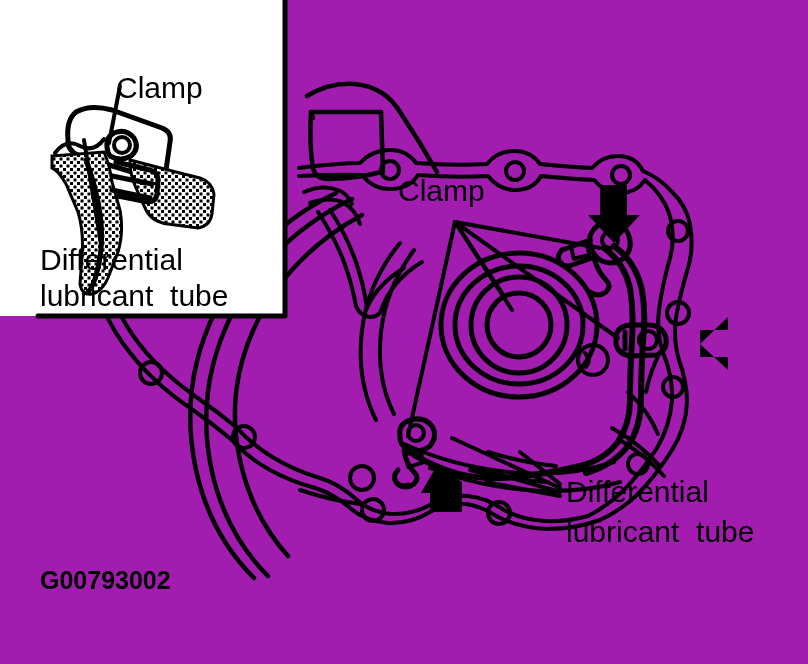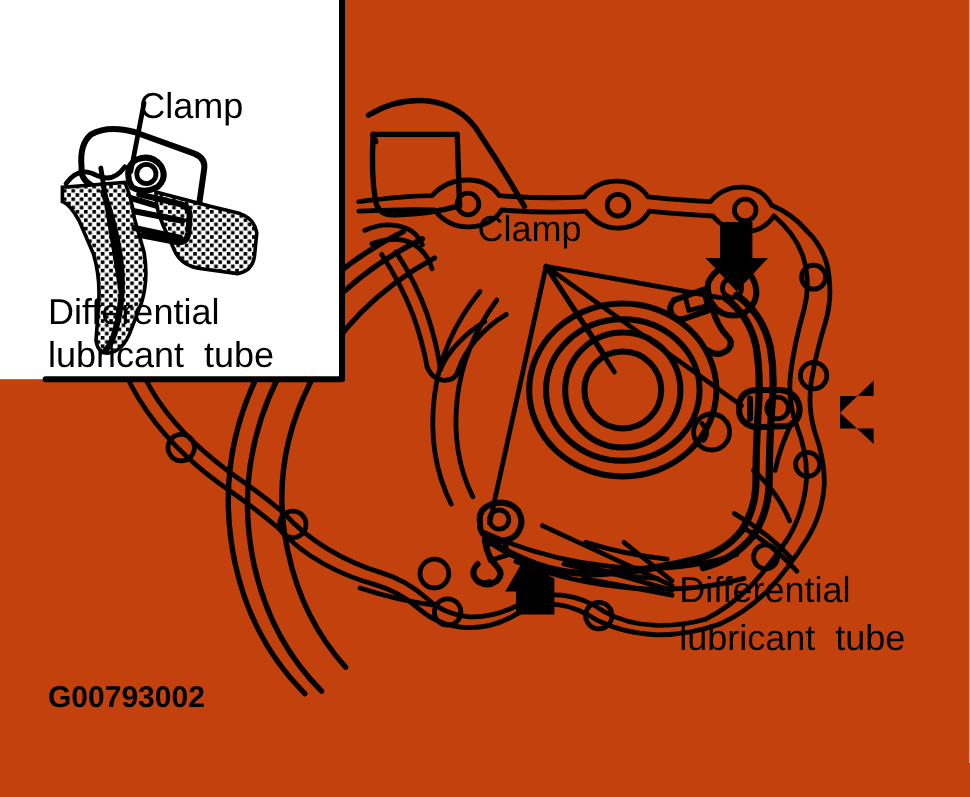--- a/index.html
+++ b/index.html
@@ -8,21 +8,21 @@
     padding: 0;
     background: #ffffff;
   }
   body {
     font-family: "Liberation Sans", sans-serif;
   }
   #figure-root {
     position: relative;
     width: 808px;
     height: 664px;
-    background: #c2410c;
+    background: #a21caf;
     overflow: hidden;
   }
   #figure-svg {
     position: absolute;
     left: 0;
     top: 0;
     width: 808px;
     height: 664px;
     display: block;
   }

